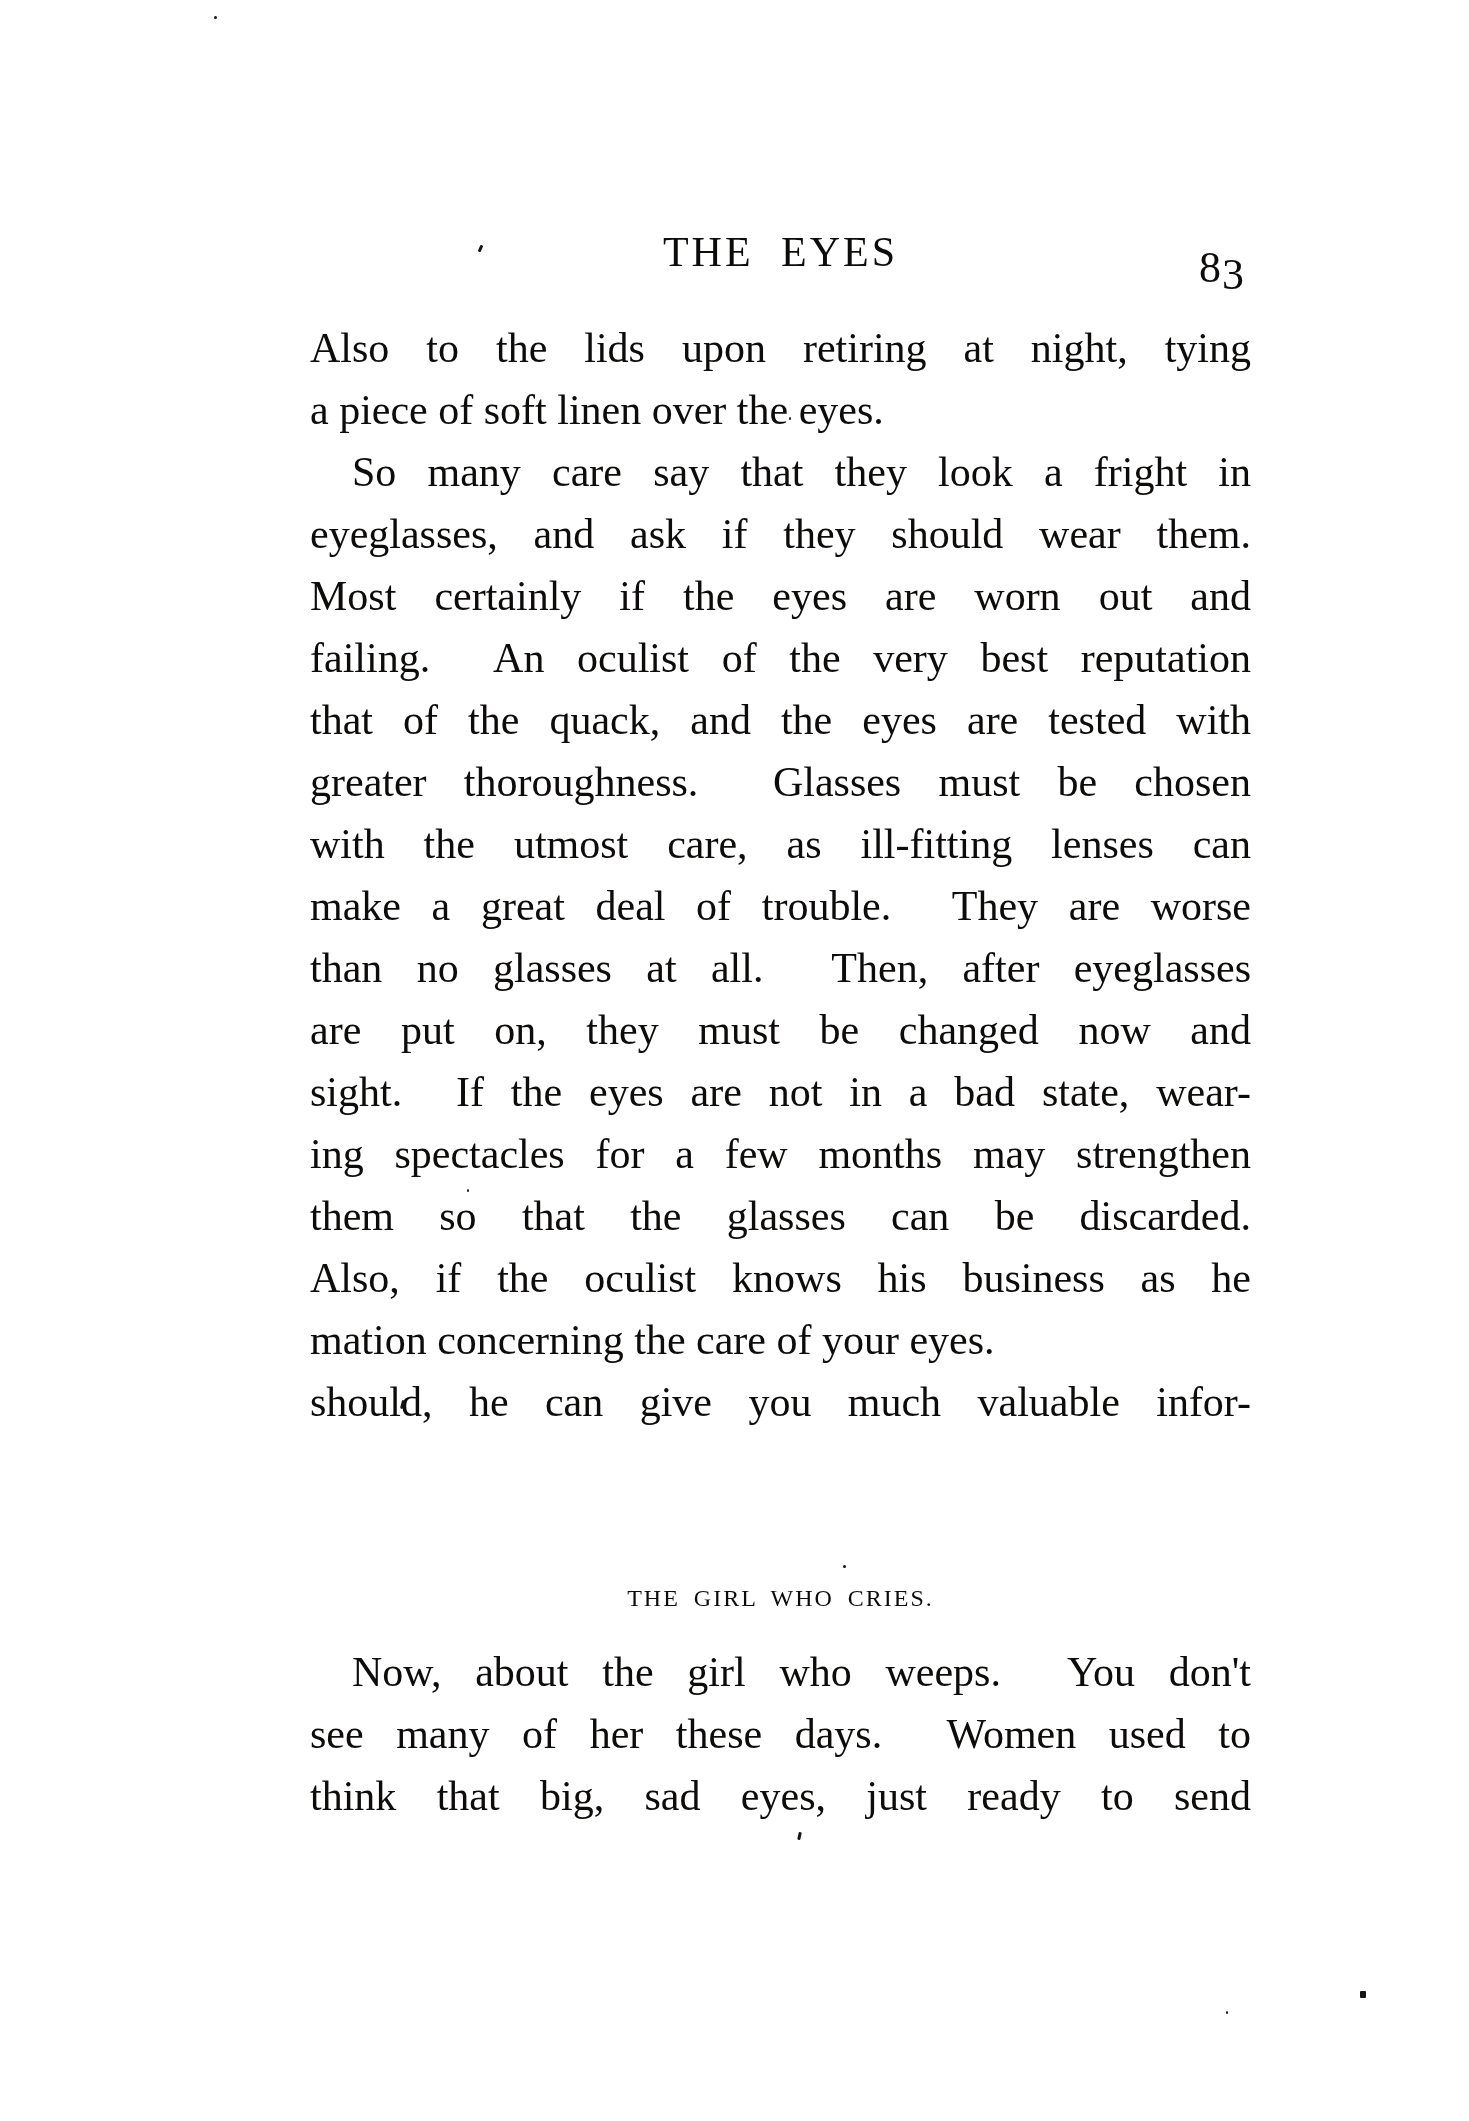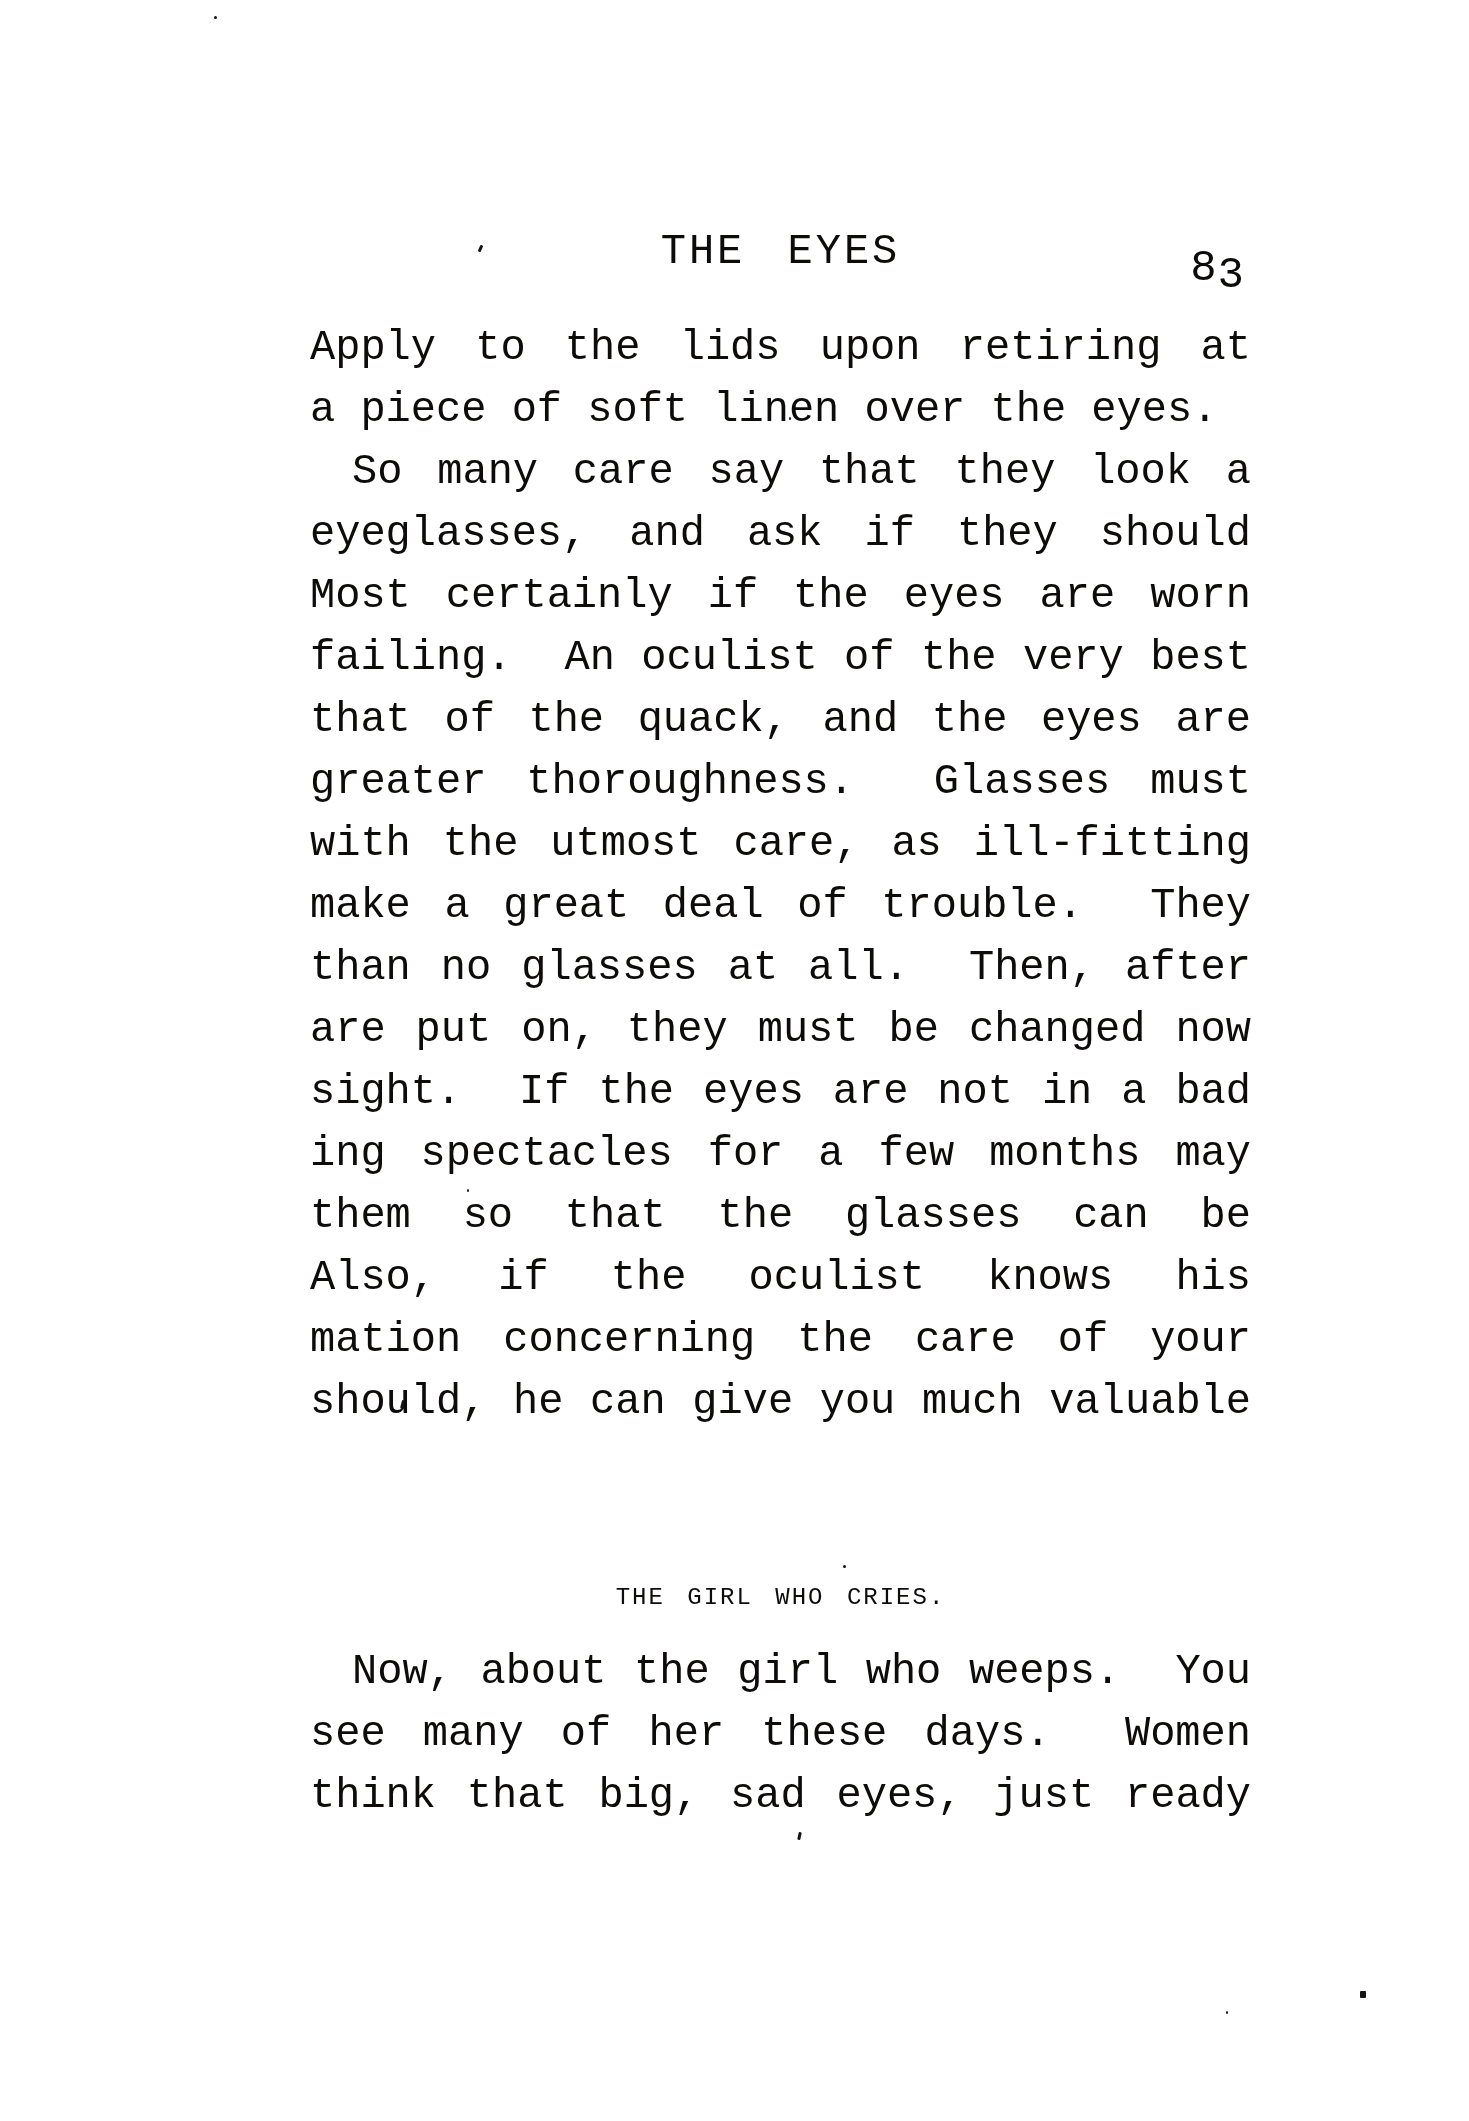--- a/index.html
+++ b/index.html
@@ -3,21 +3,21 @@
 <meta charset="utf-8">
 <style>
   :root { --ink: #0d0c0a; --paper: #ffffff; }
   html, body { margin: 0; padding: 0; background: #888; }
   .page {
     position: relative;
     width: 1469px;
     height: 2121px;
     background: var(--paper);
     color: var(--ink);
-    font-family: Liberation Mono, monospace;
+    font-family: Liberation Serif, serif;
     overflow: hidden;
   }
   
   .running-header {
     position: absolute;
     left: 310px; top: 229px;
     width: 941px; height: 46px;
     line-height: 46px;
   }
   .header-title {
@@ -83,21 +83,21 @@
 
 <div class="page">
 
   <div class="running-header">
     <span class="header-title">THE EYES</span>
     <span class="page-number"><span>8</span><span class="drop">3</span></span>
   </div>
 
   <div class="body-text body-main">
     <div>
-        <div class="line">Apply to the lids upon retiring at night, tying</div>
+        <div class="line">Also to the lids upon retiring at night, tying</div>
         <div class="line para-end">a piece of soft linen over the eyes.</div>
       </div>
     <div>
         <div class="line indent">So many care say that they  look a fright in</div>
         <div class="line">eyeglasses, and ask if they should  wear them.</div>
         <div class="line">Most certainly if the eyes are worn out and</div>
         <div class="line">failing.&nbsp;  An oculist of the very best reputation</div>
         <div class="line">that of the quack, and the eyes are tested with</div>
         <div class="line">greater thoroughness.&nbsp;  Glasses must be chosen</div>
         <div class="line">with the utmost care, as ill-fitting lenses can</div>

